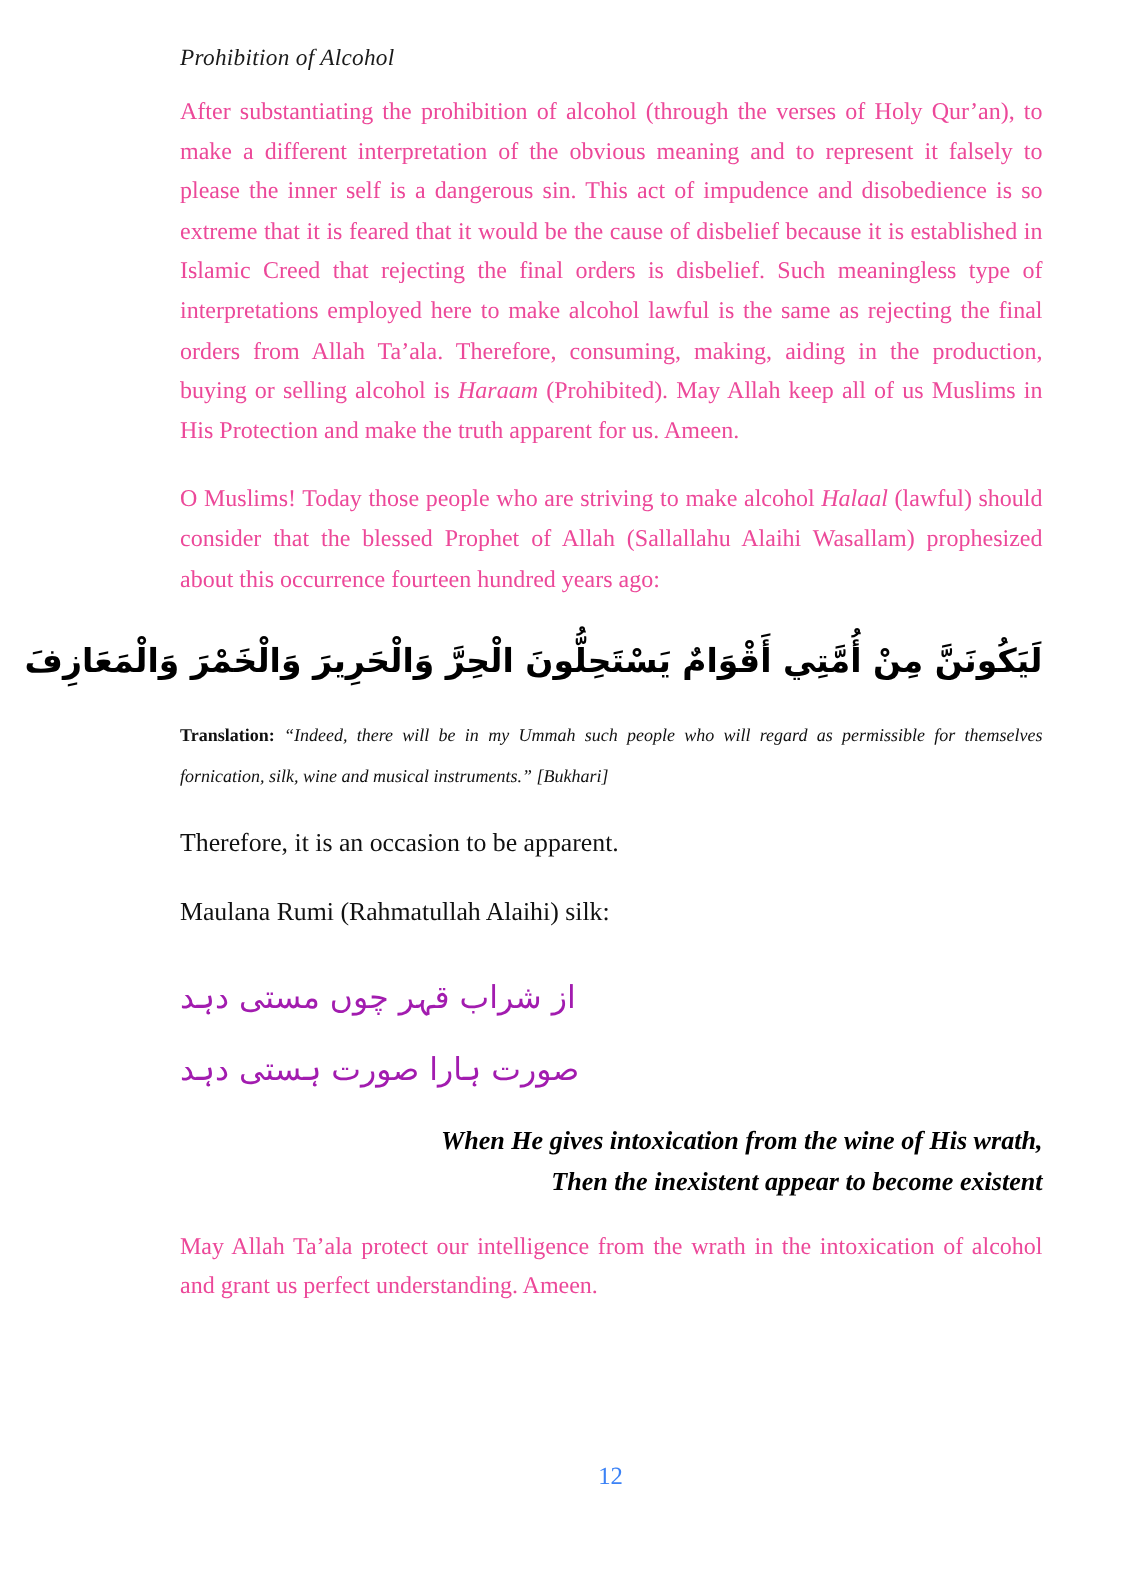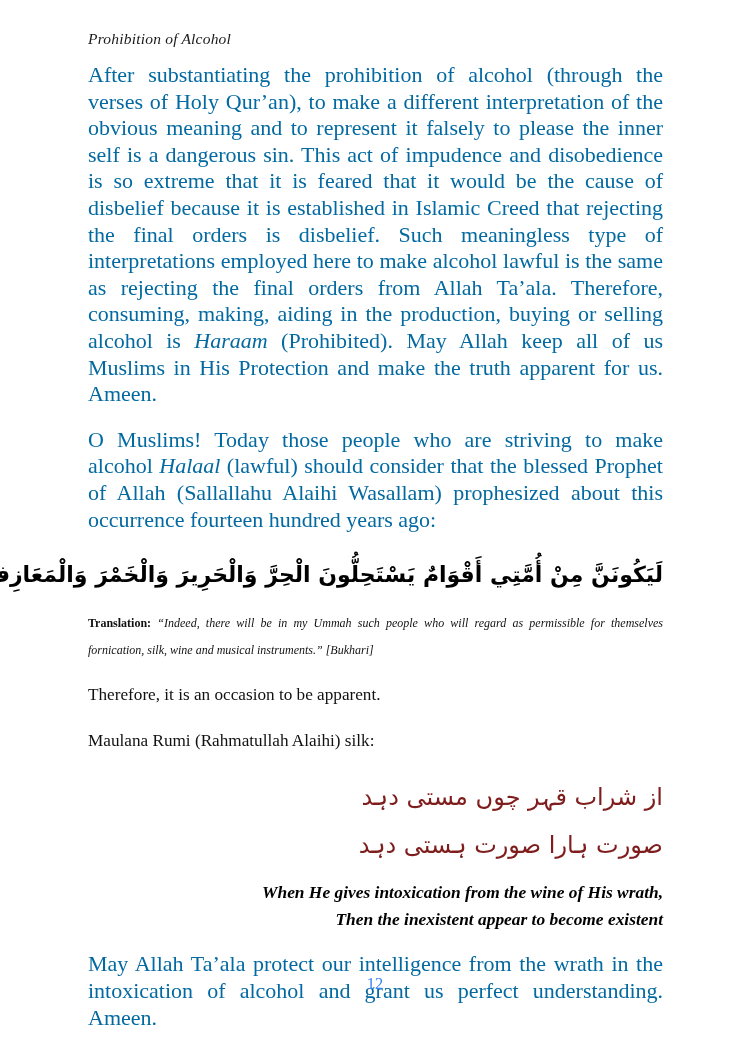--- a/index.html
+++ b/index.html
@@ -14,20 +14,21 @@
     color: #000000;
     position: relative;
     overflow: hidden;
   }
 
   .page {
     position: relative;
     width: 610px;
     height: 1062px;
     box-sizing: border-box;
+    margin-left: 32px;
   }
 
   
   .running-header {
     position: absolute;
     top: 30px;
     left: 88px;
     font-style: italic;
     font-size: 15.5px;
     letter-spacing: 0.2px;
@@ -37,25 +38,25 @@
   
   .content {
     position: absolute;
     top: 62px;
     left: 88px;
     width: 575px;
   }
 
   p.body-par {
     margin: 0 0 19px 0;
-    font-size: 22px;
+    font-size: 16px;
     line-height: 26.6px;
     text-align: justify;
     text-justify: inter-word;
-    color: #0369a1;
+    color: #ec4899;
     hyphens: none;
   }
 
   p.body-par.tight {
     margin-bottom: 0;
   }
 
   .ital {
     font-style: italic;
   }
@@ -96,27 +97,27 @@
     line-height: 26.6px;
     text-align: left;
     color: #111111;
   }
 
   
   .persian-block {
     margin: 12px 0 6px 0;
   }
   .persian-line {
-    text-align: right;
+    text-align: left;
     direction: rtl;
     unicode-bidi: bidi-override;
     font-family: "DejaVu Sans", "Liberation Sans", sans-serif;
-    font-size: 24px;
+    font-size: 21px;
     line-height: 48px;
-    color: #7f1d1d;
+    color: #a21caf;
     white-space: nowrap;
     letter-spacing: 1px;
   }
   .persian-line.second {
     letter-spacing: 4px;
   }
 
   
   .couplet {
     margin: 10px 0 18px 0;

